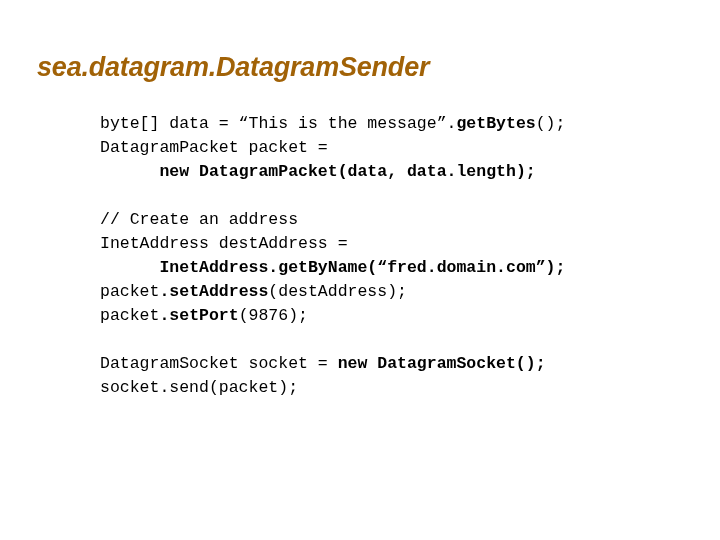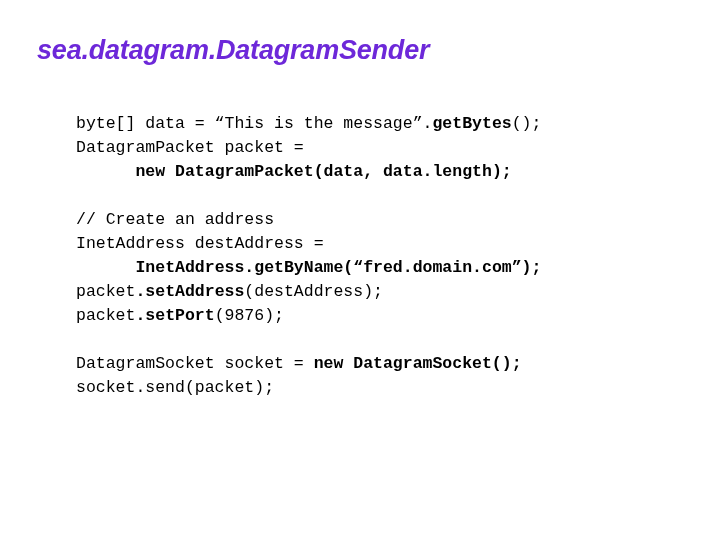--- a/index.html
+++ b/index.html
@@ -15,44 +15,45 @@
   }
   .slide {
     position: relative;
     width: 720px;
     height: 540px;
     background: #ffffff;
   }
   .slide-title {
     position: absolute;
     left: 37px;
-    top: 33px;
+    top: 50px;
     font-family: "Liberation Sans", sans-serif;
     font-size: 27px;
     font-weight: bold;
     font-style: italic;
-    color: #6d28d9;
+    color: #a16207;
     letter-spacing: -0.2px;
     white-space: nowrap;
     line-height: 34px;
   }
   .code-block {
     position: absolute;
     left: 76px;
     top: 112px;
     width: 600px;
     font-family: "Liberation Mono", "DejaVu Sans Mono", monospace;
     font-size: 16.5px;
     line-height: 24px;
     color: #000000;
     white-space: pre;
   }
   .code-line {
     white-space: pre;
     min-height: 24px;
+    margin-left: 24px;
   }
   .code-line.blank {
     height: 24px;
   }
   .tok-b {
     font-weight: bold;
   }
   .tok-n {
     font-weight: normal;
   }

